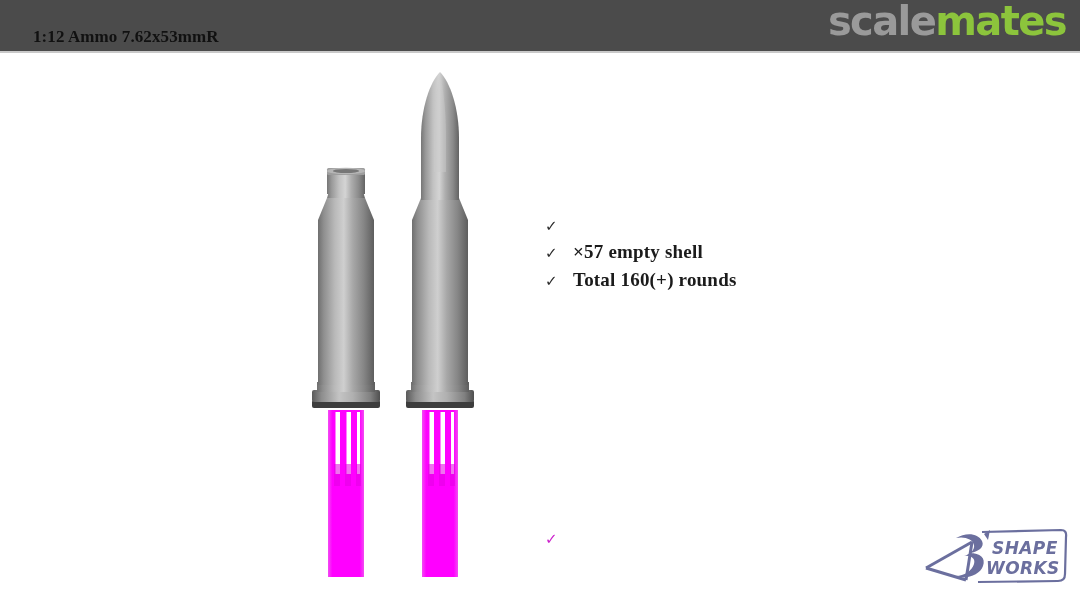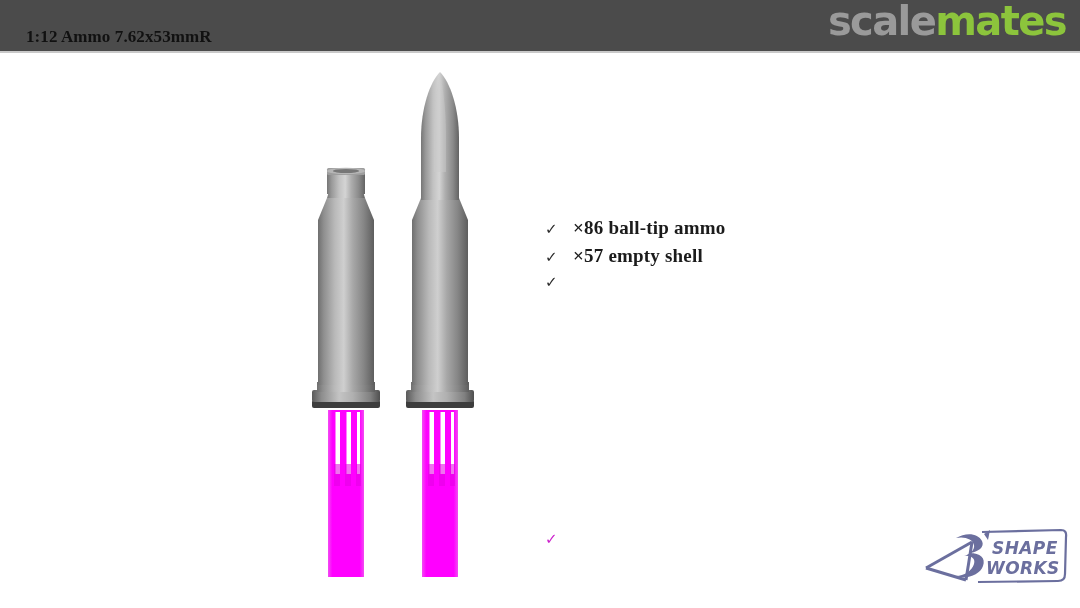--- a/index.html
+++ b/index.html
@@ -13,21 +13,21 @@
   #stage{position:absolute;left:0;top:0;width:1080px;height:608px;background:#ffffff;overflow:hidden;}
 
   
   .header-bar{
     position:absolute;left:0;top:0;width:1080px;height:53px;
     background:#4b4b4b;
     border-bottom:2px solid #c9c9c9;
     box-sizing:border-box;
   }
   .header-title{
-    position:absolute;left:26px;top:27px;
+    position:absolute;left:33px;top:27px;
     font-family:"Liberation Serif", serif;
     font-weight:bold;font-size:17px;color:#111111;
     letter-spacing:0.1px;white-space:nowrap;
   }
   .brand-logo{
     position:absolute;right:14px;top:-2px;
     font-family:"DejaVu Sans", sans-serif;
     font-weight:bold;font-size:40px;
     letter-spacing:-1.6px;white-space:nowrap;
     line-height:46px;
@@ -173,28 +173,28 @@
                L169,112 Z" fill="url(#metalX2)"></path>
 
       <path d="M144,112 L144,76 C144,50 147,26 150,14
                C153,26 156,50 156,76 L156,112 Z" fill="#c9c9c9" opacity="0.45"></path>
     </g>
   </svg>
 
   <div class="checklist">
     <div class="check-row">
       <span class="check-mark">✓</span>
-      <span class="check-text">×86 ball-tip ammo</span>
     </div>
     <div class="check-row">
       <span class="check-mark">✓</span>
       <span class="check-text">×57 empty shell</span>
     </div>
     <div class="check-row">
       <span class="check-mark">✓</span>
+      <span class="check-text">Total 160(+) rounds</span>
     </div>
   </div>
 
   <div class="note-row">
     <span class="check-mark">✓</span>
   </div>
 
   <svg class="jb-logo" width="150" height="72" viewBox="0 0 150 72">
     <g fill="none" stroke="#6b6f9e" stroke-width="2.4">
 

